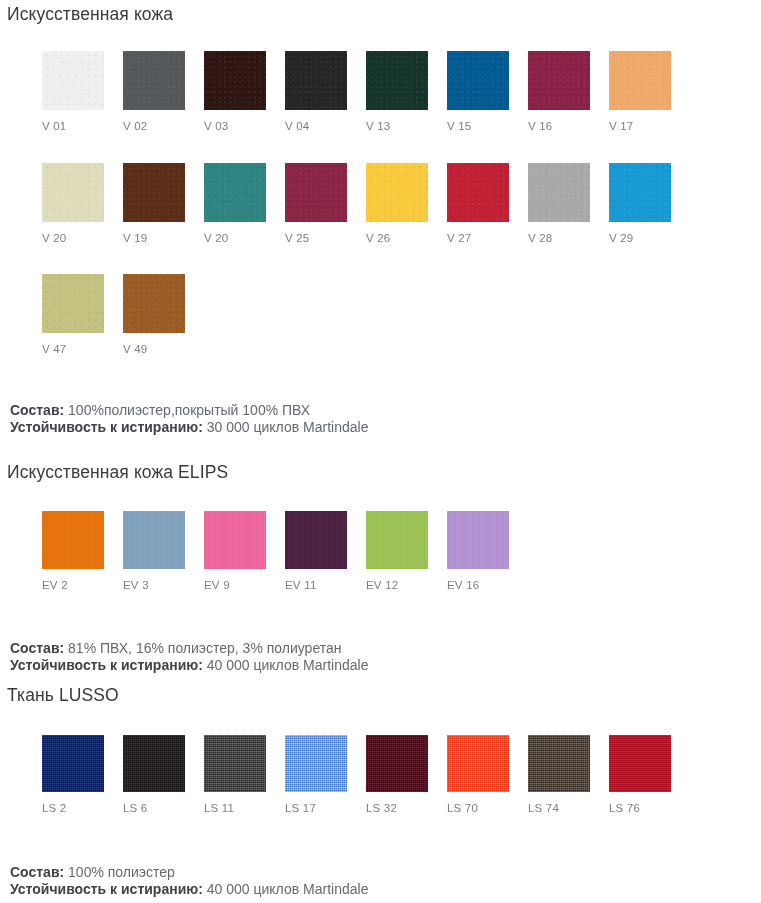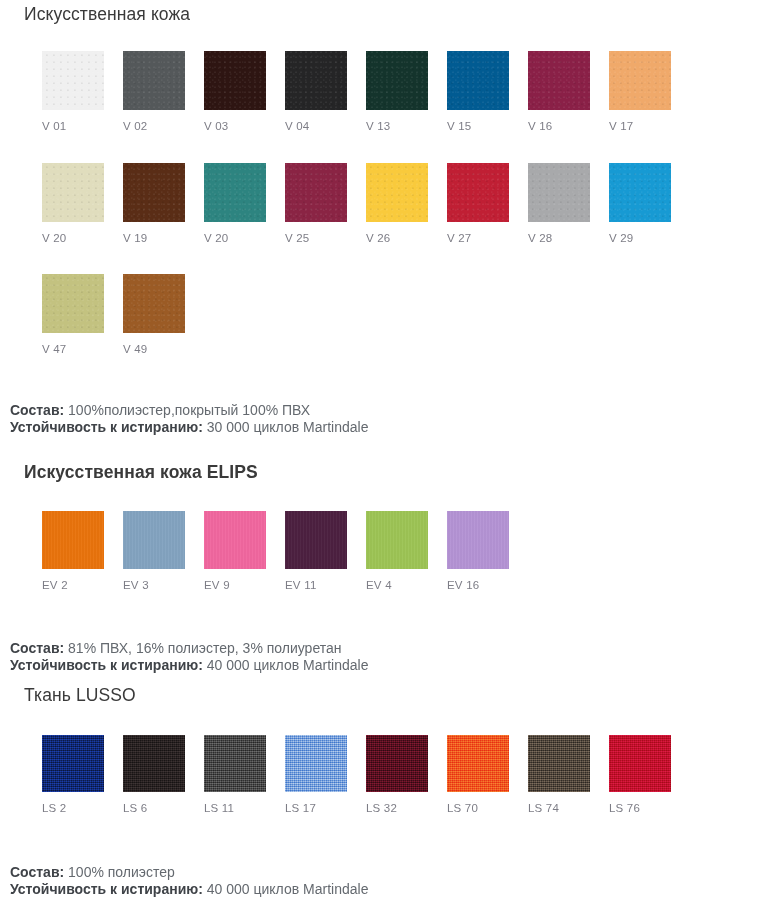--- a/index.html
+++ b/index.html
@@ -18,25 +18,25 @@
 
   .page { position: relative; width: 761px; }
 
   
   .section-title {
     font-size: 17.5px;
     font-weight: 400;
     color: #3a3a3a;
     letter-spacing: 0.1px;
     margin: 0;
-    padding: 0 0 0 24px;
+    padding: 0 0 0 7px;
     line-height: 1;
   }
   .section-title-1 { position: absolute; left: 0; top: 6px; }
-  .section-title-2 { position: absolute; left: 0; top: 464px; font-weight: bold; }
+  .section-title-2 { position: absolute; left: 0; top: 464px; }
   .section-title-3 { position: absolute; left: 0; top: 687px; }
 
   
   .swatch-grid {
     position: absolute;
     left: 42px;
     display: flex;
     flex-wrap: wrap;
   }
   #grid-leather { top: 43px; width: 720px; }
@@ -233,21 +233,21 @@
       <div class="swatch-cell">
         <span class="swatch-chip tex-elips" style="background: rgb(241, 103, 159);"></span>
         <span class="swatch-label">EV 9</span>
       </div>
       <div class="swatch-cell">
         <span class="swatch-chip tex-elips" style="background: rgb(76, 32, 64);"></span>
         <span class="swatch-label">EV 11</span>
       </div>
       <div class="swatch-cell">
         <span class="swatch-chip tex-elips" style="background: rgb(157, 196, 85);"></span>
-        <span class="swatch-label">EV 4</span>
+        <span class="swatch-label">EV 12</span>
       </div>
       <div class="swatch-cell">
         <span class="swatch-chip tex-elips" style="background: rgb(180, 147, 212);"></span>
         <span class="swatch-label">EV 16</span>
       </div>
     </div>
 
   <div class="spec-block" id="spec-elips">
     <div class="spec-line">
       <span class="spec-key">Состав:</span><span class="spec-val"> 81% ПВХ, 16% полиэстер, 3% полиуретан</span>

